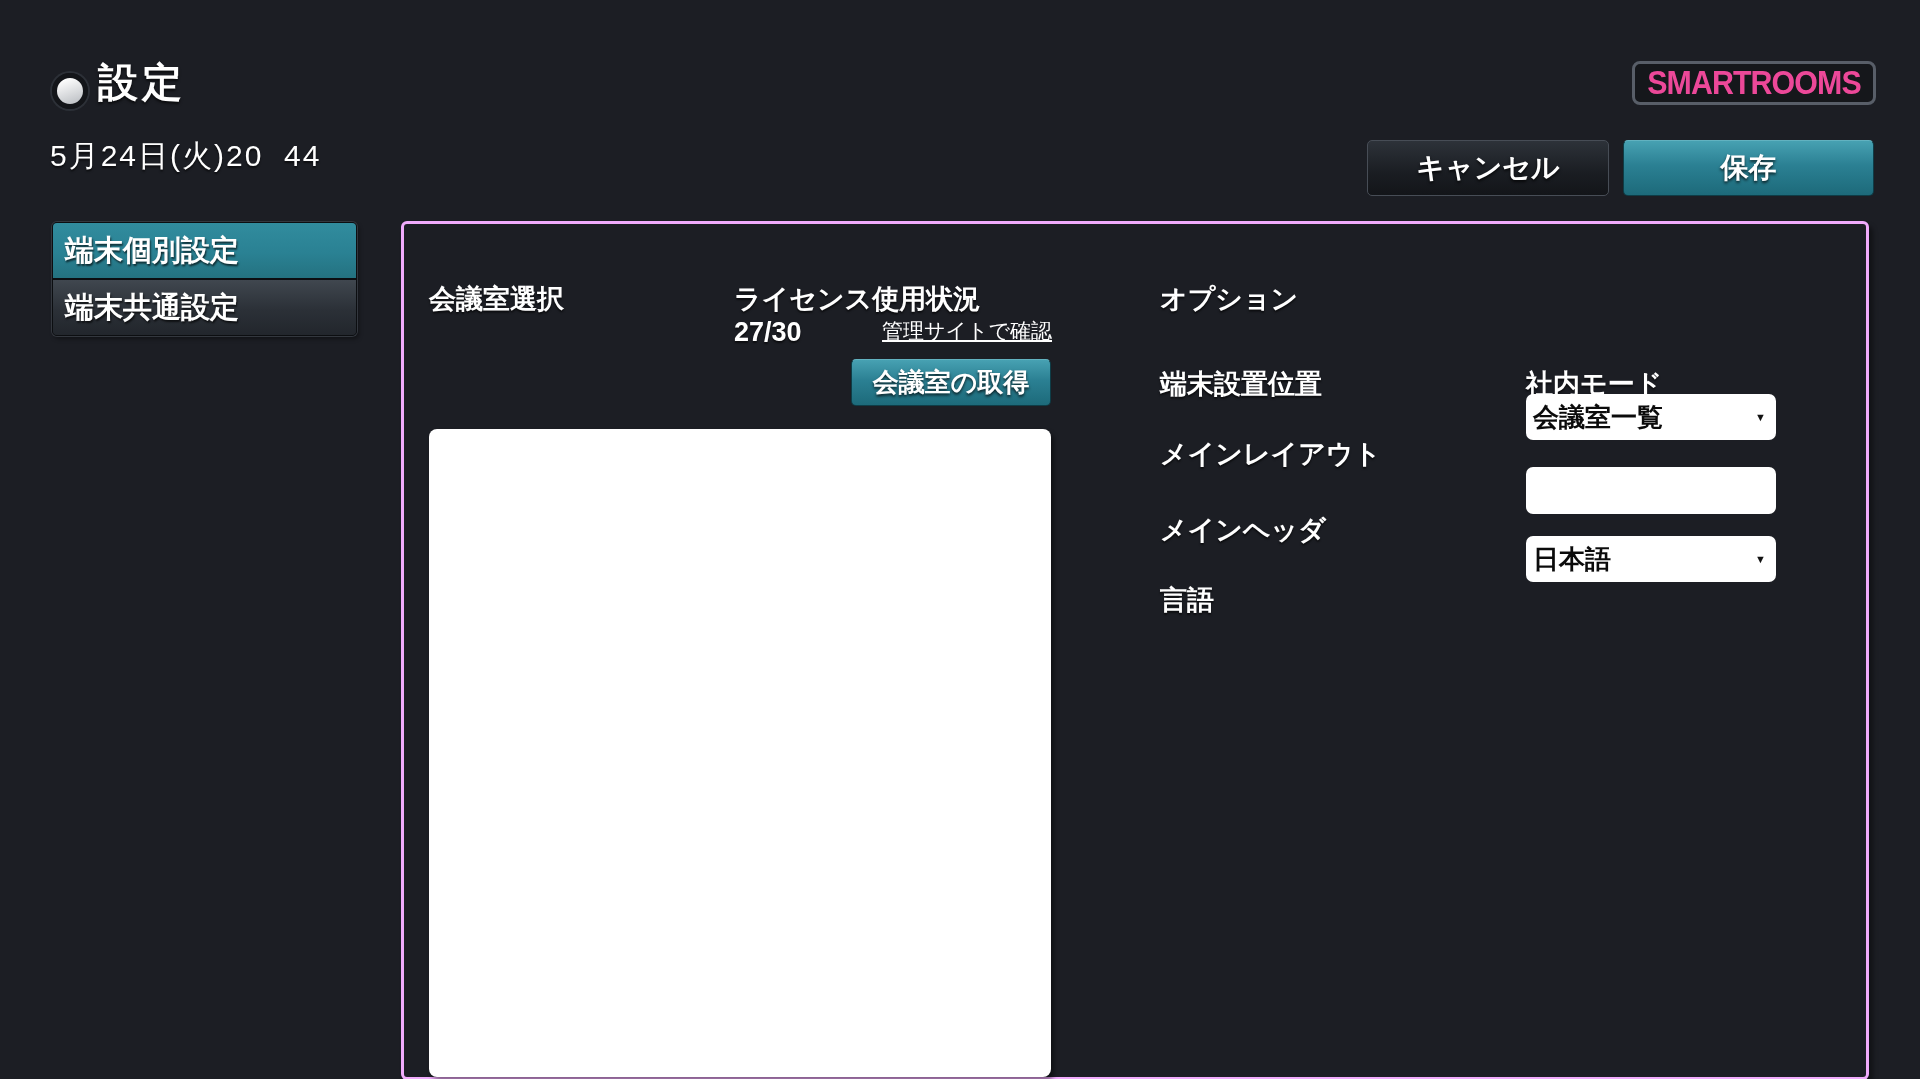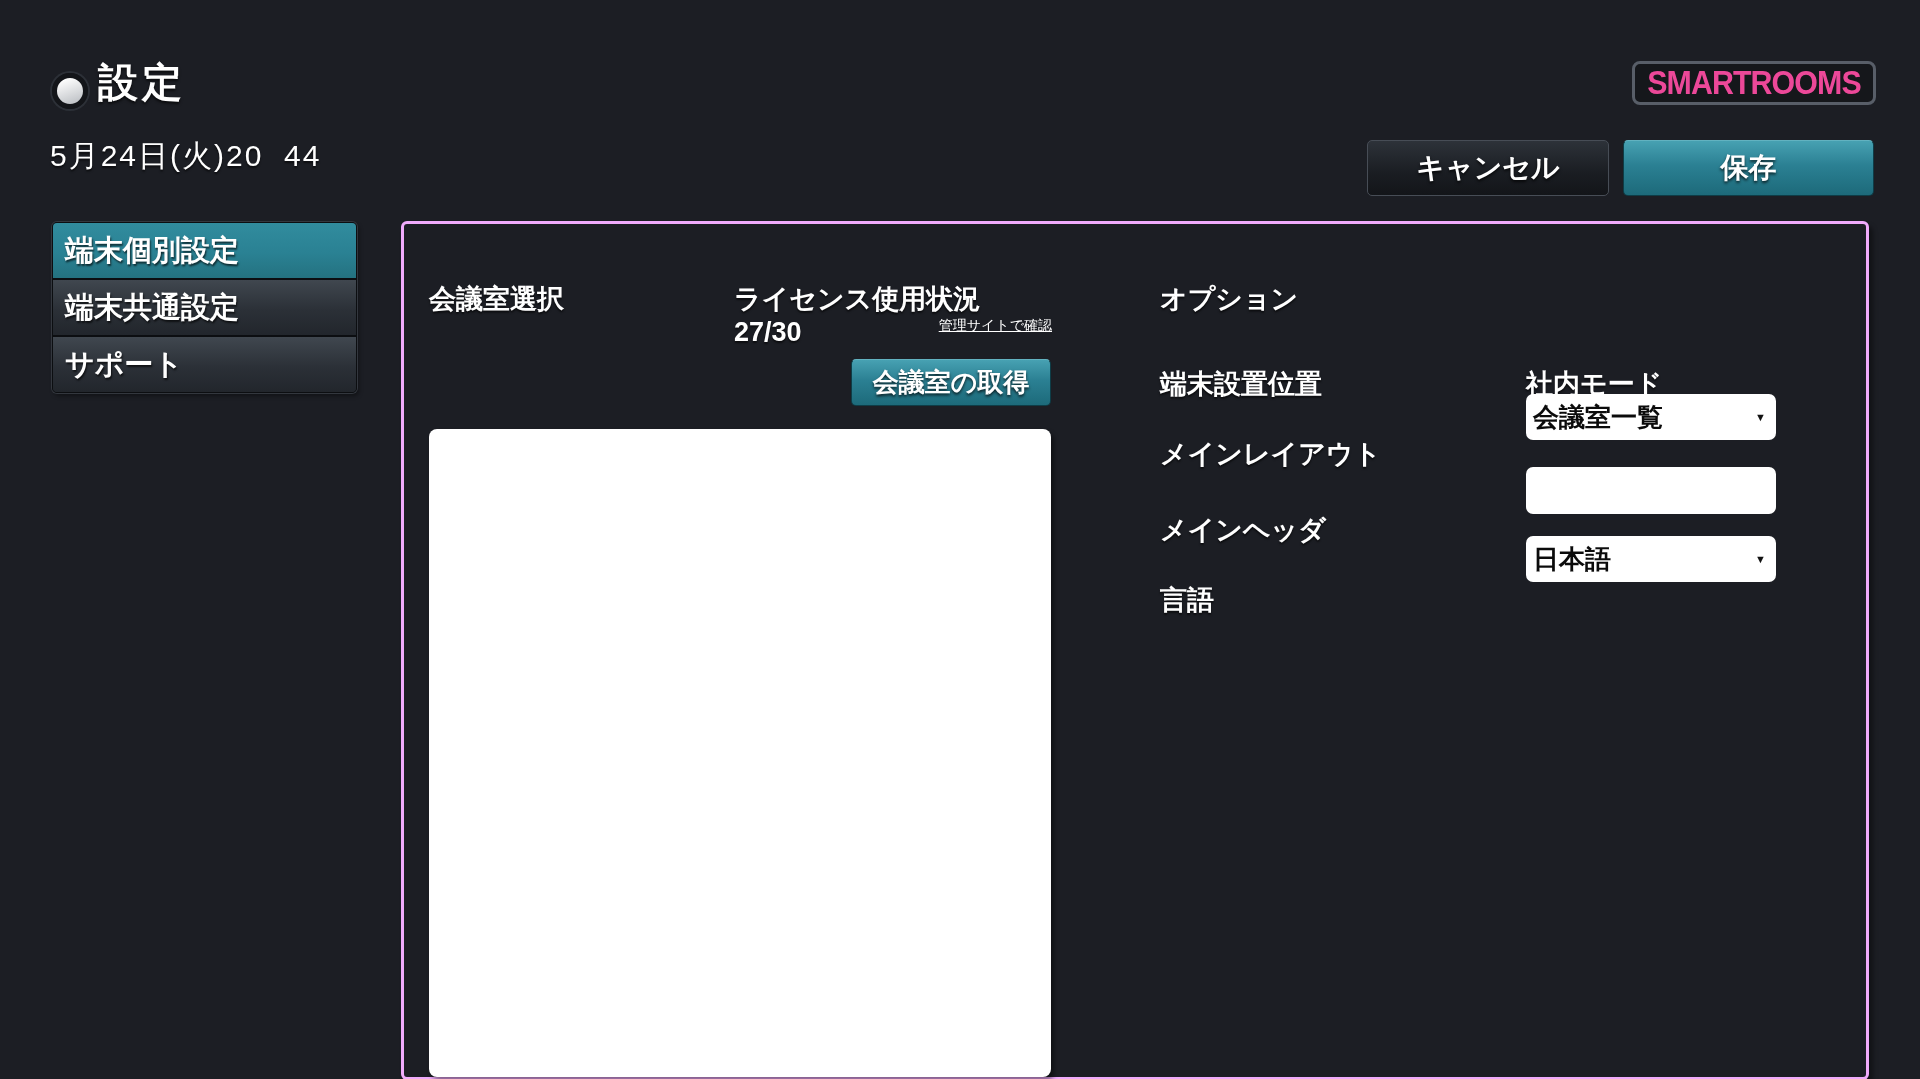--- a/index.html
+++ b/index.html
@@ -119,21 +119,21 @@
     width: 318px;
     text-align: left;
     font-size: 27px;
     font-weight: bold;
     text-shadow: 0 2px 2px rgba(0,0,0,0.6);
   }
   .admin-link {
     left: 330px; top: 60px;
     width: 318px;
     text-align: right;
-    font-size: 14px;
+    font-size: 21px;
     text-decoration: underline;
     color: #ffffff;
     cursor: pointer;
   }
   .btn-fetch {
     left: 447px; top: 102px;
     width: 200px; height: 47px;
     font-size: 26px;
     background: linear-gradient(180deg, #47a1b2 0%, #2b8093 45%, #1d6a7a 100%);
     border: 1px solid #0e3d47;
@@ -204,21 +204,20 @@
 <div class="abs datetime">5月24日(火)20  44</div>
 <div class="abs logo">
   <span>SMARTROOMS</span>
 </div>
 <div class="abs btn btn-cancel">キャンセル</div>
 <div class="abs btn btn-save">保存</div>
 
 <div class="abs sidebar">
   <div class="sidebar-item selected">端末個別設定</div>
   <div class="sidebar-item">端末共通設定</div>
-  <div class="sidebar-item">サポート</div>
 </div>
 
 <div class="abs panel">
 
   <div class="abs section-title" style="left:25px; top:24px;">会議室選択</div>
   <div class="abs license-status">ライセンス使用状況 27/30</div>
   <div class="abs admin-link">管理サイトで確認</div>
   <div class="abs btn btn-fetch">会議室の取得</div>
   <div class="abs room-list"></div>
 

